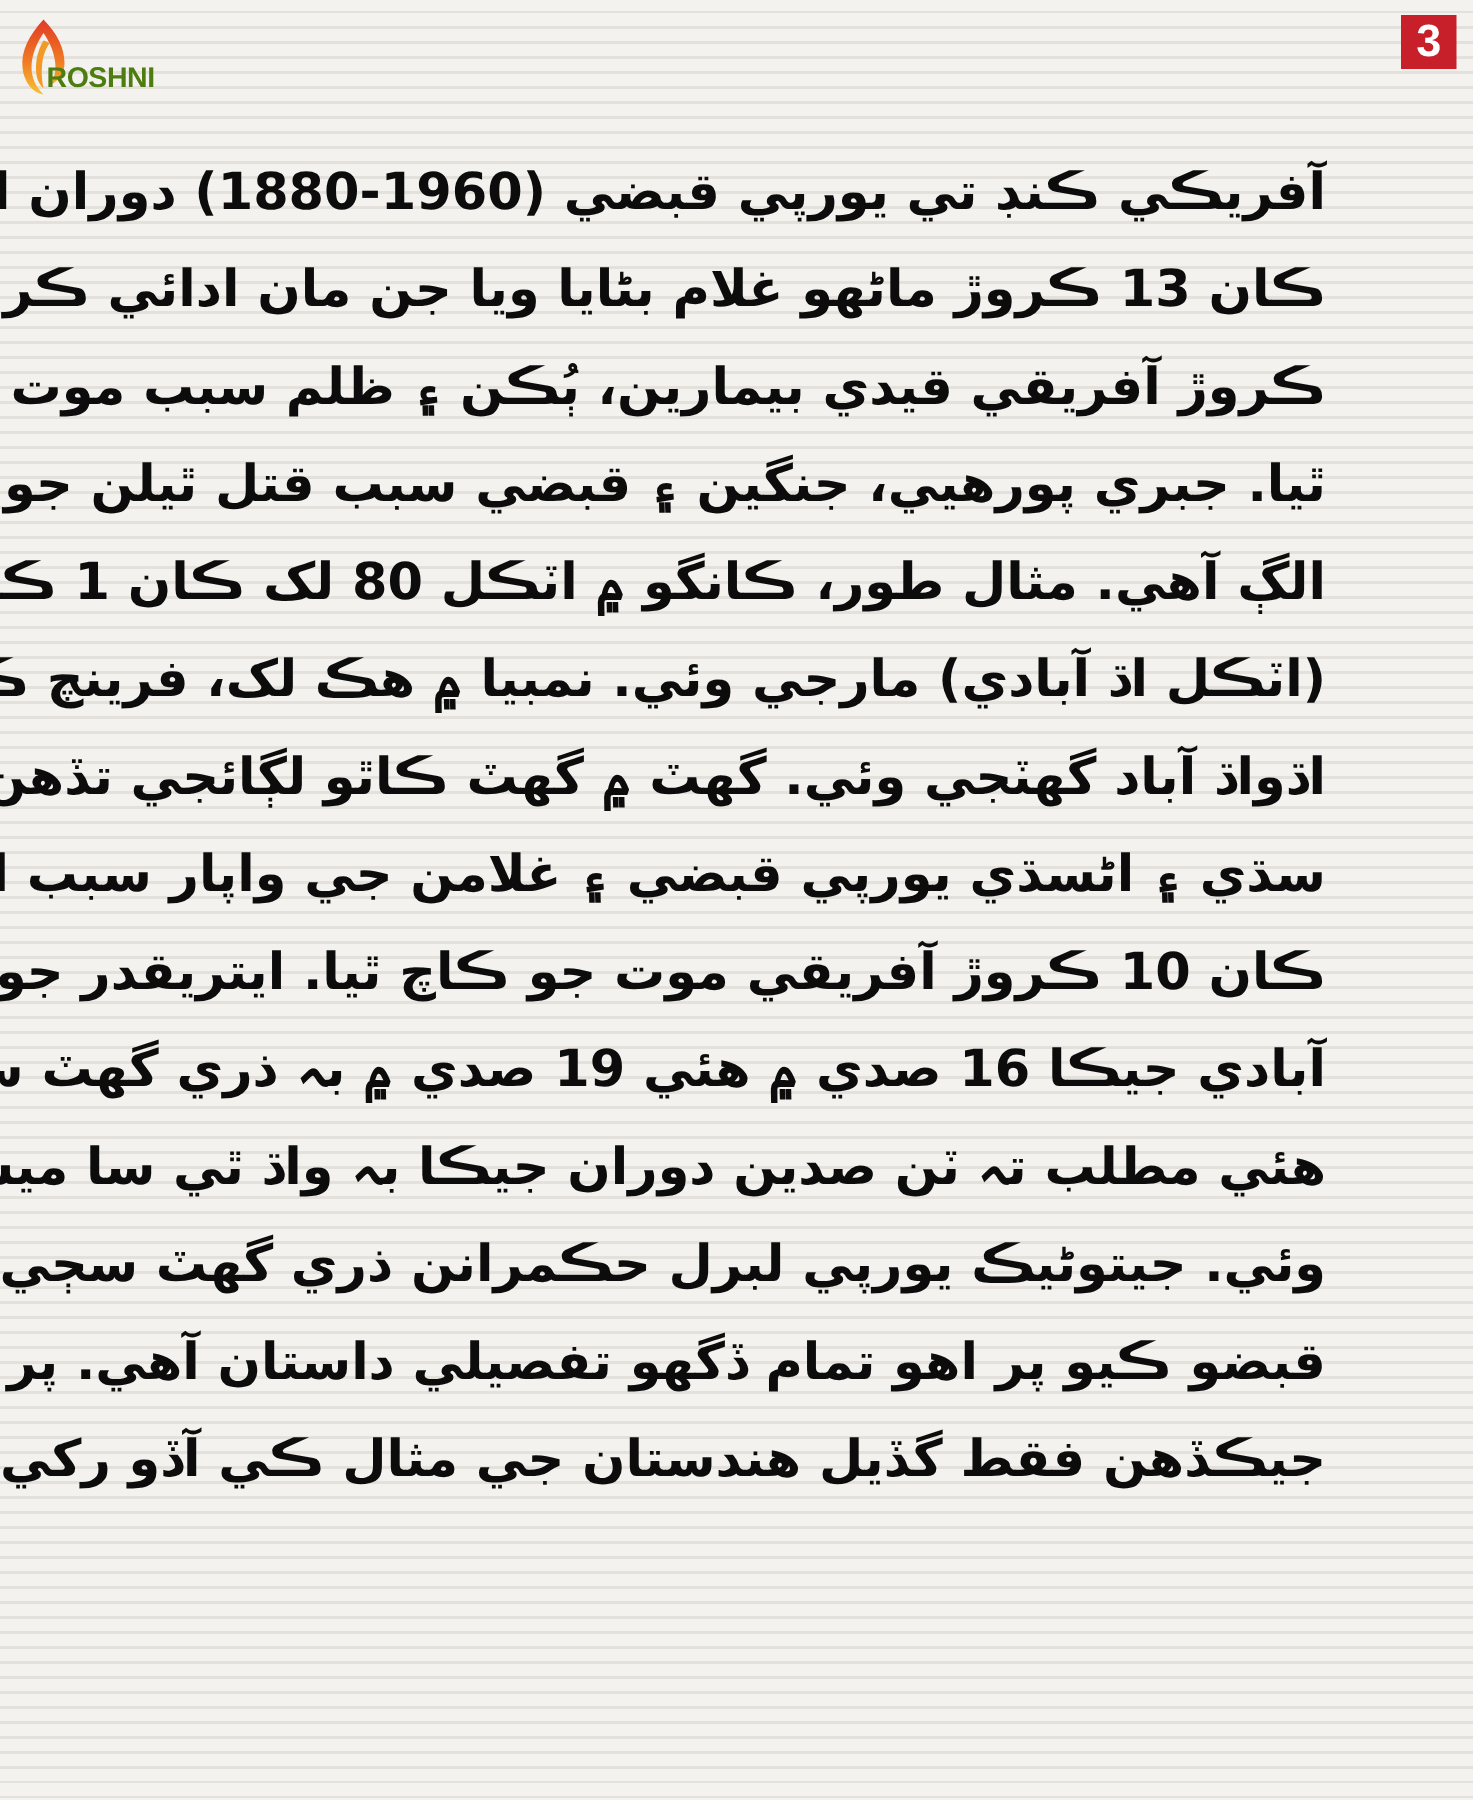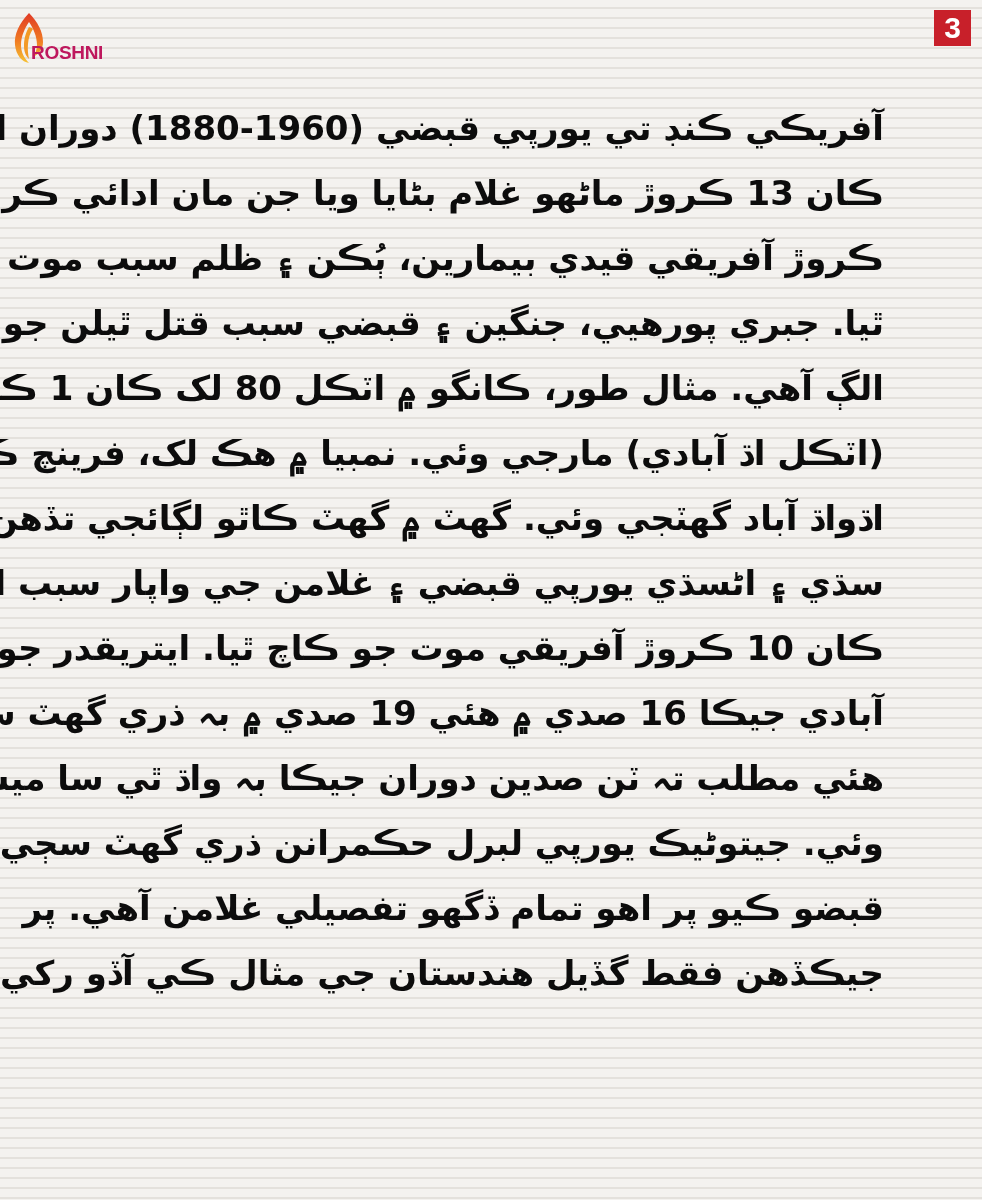--- a/index.html
+++ b/index.html
@@ -38,21 +38,21 @@
       height: 52px;
     }
     .logo-text {
       position: absolute;
       left: 19px;
       top: 31px;
       font-family: "Liberation Sans", sans-serif;
       font-weight: bold;
       font-size: 19px;
       letter-spacing: -0.3px;
-      color: #be185d;
+      color: #4d7c0f;
       line-height: 20px;
     }
     .page-badge {
       position: absolute;
       left: 934px;
       top: 10px;
       width: 37px;
       height: 36px;
       background: #c8202a;
       color: #ffffff;
@@ -113,15 +113,15 @@
   <span class="article-line">ڪروڙ آفريقي قيدي بيمارين، ٻُڪن ۽ ظلم سبب موت جو شڪار</span>
   <span class="article-line">ٿيا. جبري پورهيي، جنگين ۽ قبضي سبب قتل ٿيلن جو داستان</span>
   <span class="article-line">الڳ آهي. مثال طور، ڪانگو ۾ اٽڪل 80 لک ڪان 1 ڪروڙ ماڻهو</span>
   <span class="article-line">(اٽڪل اڌ آبادي) مارجي وئي. نمبيا ۾ هڪ لک، فرينچ ڪانگو ۾</span>
   <span class="article-line">اڌواڌ آباد گهٽجي وئي. گهٽ ۾ گهٽ ڪاٿو لڳائجي تڏهن بہ</span>
   <span class="article-line">سڌي ۽ اڻسڌي يورپي قبضي ۽ غلامن جي واپار سبب اٽڪل 5</span>
   <span class="article-line">ڪان 10 ڪروڙ آفريقي موت جو ڪاچ ٿيا. ايتريقدر جو آفريقا جي</span>
   <span class="article-line">آبادي جيڪا 16 صدي ۾ هئي 19 صدي ۾ بہ ذري گهٽ ساڳي</span>
   <span class="article-line">هئي مطلب تہ ٽن صدين دوران جيڪا بہ واڌ ٿي سا ميسارجي</span>
   <span class="article-line">وئي. جيتوڻيڪ يورپي لبرل حڪمرانن ذري گهٽ سڄي دنيا تي</span>
-  <span class="article-line">قبضو ڪيو پر اهو تمام ڏگهو تفصيلي غلامن آهي. پر</span>
+  <span class="article-line">قبضو ڪيو پر اهو تمام ڏگهو تفصيلي داستان آهي. پر</span>
   <span class="article-line">جيڪڏهن فقط گڏيل هندستان جي مثال ڪي آڏو رکي ڏسجي</span>
 </div>
 
 </body></html>

